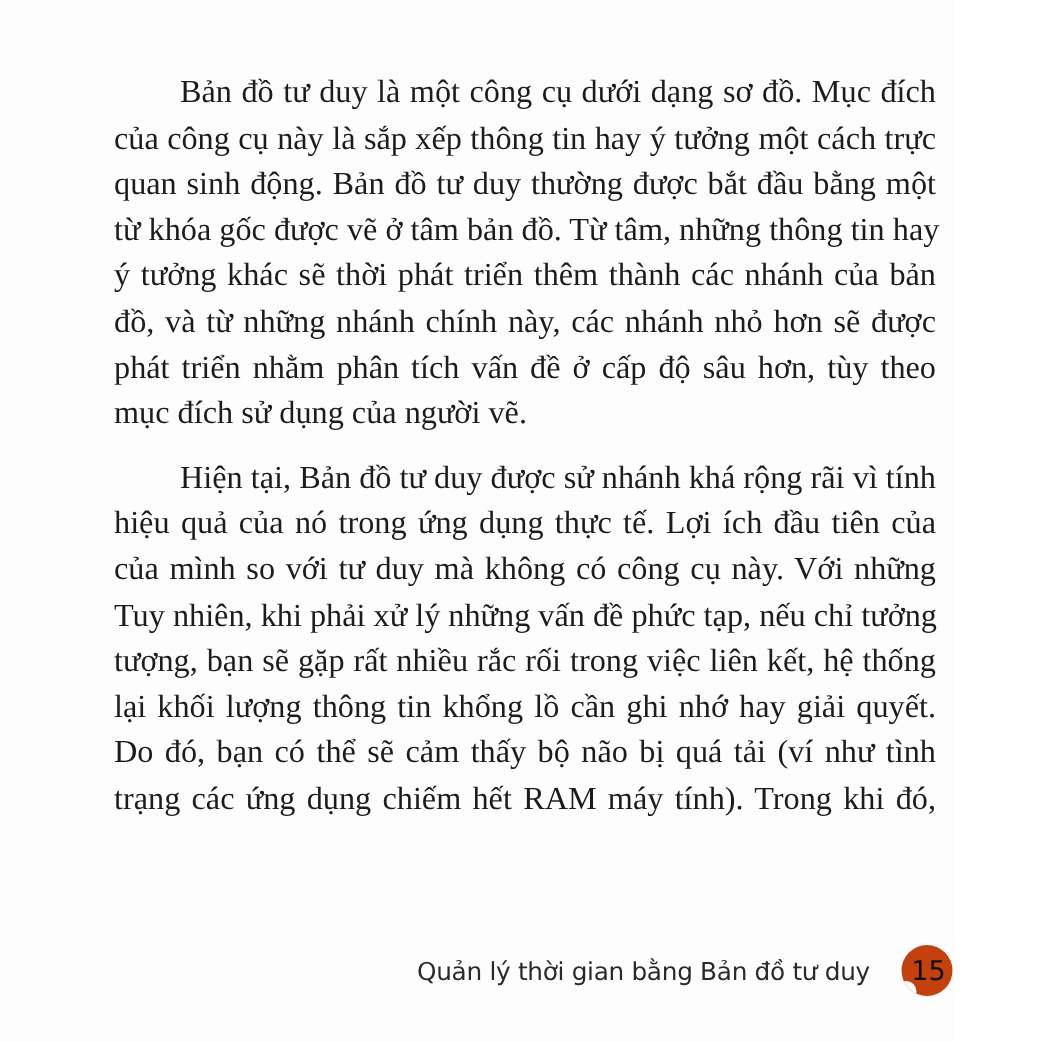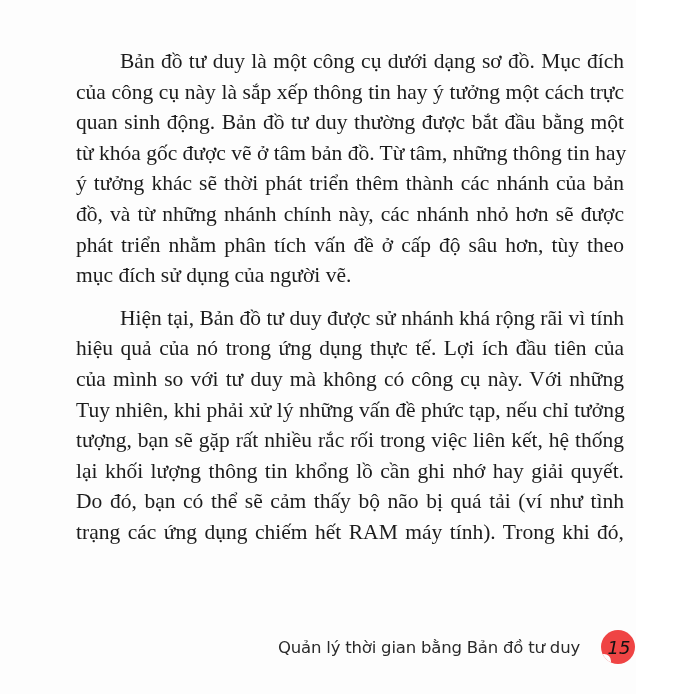--- a/index.html
+++ b/index.html
@@ -60,26 +60,25 @@
       font-size: 16.5px;
       color: #2a2a2a;
       letter-spacing: -0.2px;
     }
     .page-badge {
       position: relative;
       margin-left: 21px;
       width: 34px;
       height: 34px;
       border-radius: 50%;
-      background: #ef4444;
+      background: #c2410c;
       display: flex;
       align-items: center;
       justify-content: center;
       overflow: hidden;
-      font-style: italic;
     }
     .page-badge .notch {
       position: absolute;
       left: -4px;
       bottom: -4px;
       width: 14px;
       height: 14px;
       background: #fdfdfd;
       border-radius: 50%;
     }

